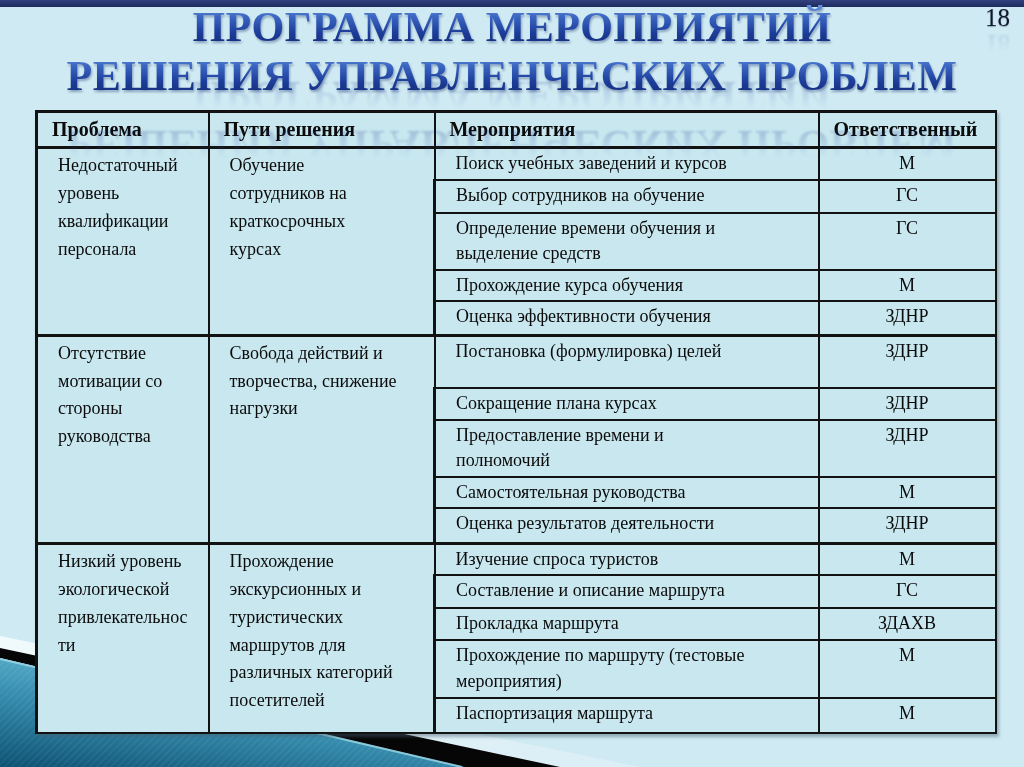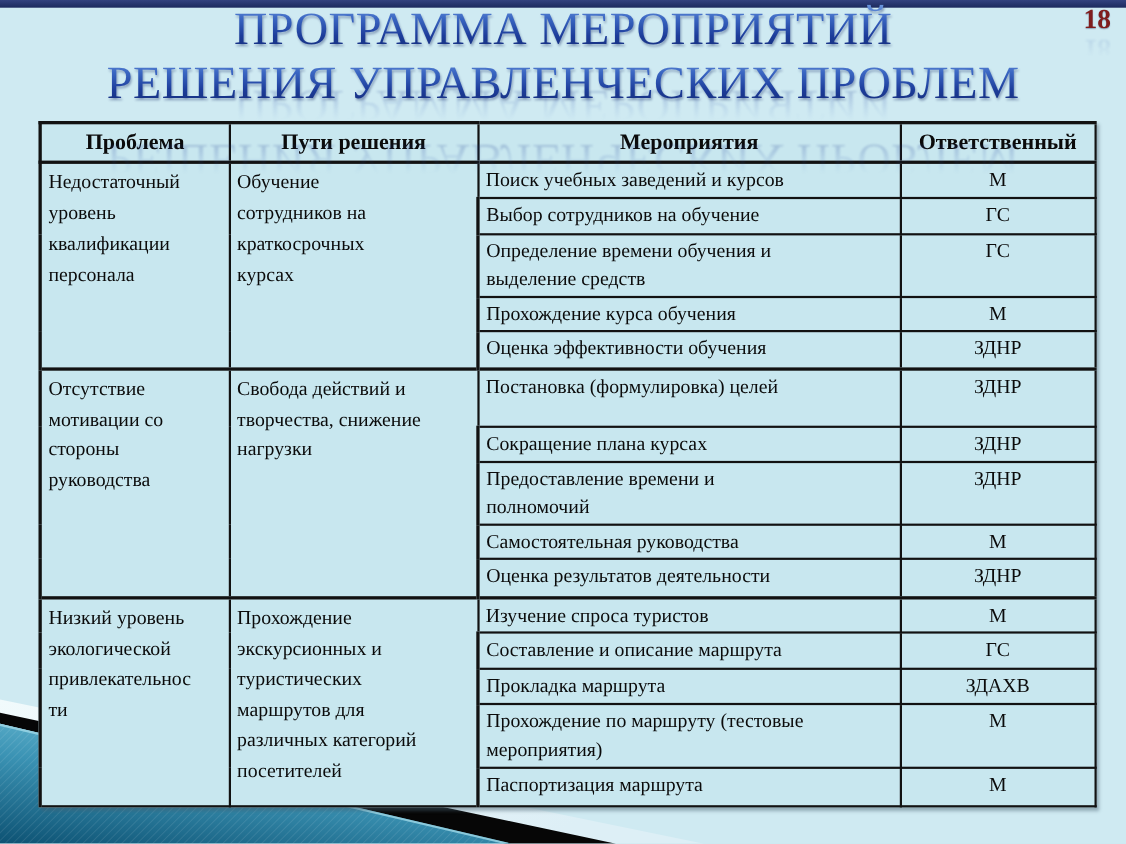--- a/index.html
+++ b/index.html
@@ -9,35 +9,35 @@
     font-family:"Liberation Serif","DejaVu Serif",serif;
   }
   
   .top-strip{
     position:absolute;top:0;left:0;width:1024px;height:7px;
     background:linear-gradient(180deg,#33427f 0%,#1c2a5e 100%);
   }
   
   .page-number{
     position:absolute;top:4px;right:14px;z-index:5;
-    font-size:25px;font-weight:bold;color:#7f1d1d;
+    font-size:25px;font-weight:normal;color:#0f172a;
     text-shadow:0 1px 1px rgba(20,40,90,.35);
   }
   .page-number-reflection{
     position:absolute;top:29px;right:14px;z-index:4;
     font-size:25px;font-weight:bold;color:#1f44a0;
     transform:scaleY(-1);opacity:.18;filter:blur(1px);
     -webkit-mask-image:linear-gradient(to top,rgba(0,0,0,.9),transparent 80%);
             mask-image:linear-gradient(to top,rgba(0,0,0,.9),transparent 80%);
   }
   
   .title{position:absolute;top:3px;left:0;width:1024px;text-align:center;z-index:3;}
   .title-line{position:relative;height:49px;}
   .title-text,.title-reflection{
-    font-weight:normal;font-size:42px;letter-spacing:.5px;white-space:nowrap;
+    font-weight:bold;font-size:42px;letter-spacing:.5px;white-space:nowrap;
     background:linear-gradient(180deg,#6d97dd 0%,#3a66c2 28%,#1d3d9b 62%,#16307f 86%,#2c52a8 100%);
     -webkit-background-clip:text;background-clip:text;color:transparent;margin-top:24px;
   }
   .title-text{
     position:relative;z-index:2;
     filter:drop-shadow(1px 2px 1px rgba(25,45,105,.40));
   }
   .title-reflection{
     position:absolute;left:0;right:0;top:45px;z-index:1;
     transform:scaleY(-1);opacity:.30;filter:blur(1.2px);
@@ -49,26 +49,26 @@
     position:absolute;left:35px;top:110px;width:959px;z-index:2;
     border-collapse:collapse;table-layout:fixed;
     background:#c8e7ef;
     box-shadow:2px 3px 3px rgba(70,95,110,.45);
   }
   .program-table th,.program-table td{
     border:2px solid #121212;color:#0b0b0b;
     overflow:hidden;
   }
   .program-table th{
-    font-size:20px;font-weight:bold;text-align:center;
-    padding:4px 2px;border-bottom-width:3px;border-top-width:3px;
+    font-size:20px;font-weight:bold;text-align:left;
+    padding:4px 14px;border-bottom-width:3px;border-top-width:3px;
   }
   .program-table td{
     font-size:18px;font-weight:normal;vertical-align:top;
-    padding:2px 6px;line-height:1.42;white-space:pre-line;
+    padding:2px 20px;line-height:1.42;white-space:pre-line;
   }
   td.cell-problem,td.cell-solution{line-height:1.55;padding-top:3px;}
   td.cell-responsible{text-align:center;}
   tr.section-start td{border-top-width:3px;}
   .program-table th:first-child,.program-table td:first-child{border-left-width:3px;}
   
   .deco{position:absolute;left:0;top:0;width:1024px;height:767px;z-index:1;pointer-events:none;}
 </style>
 </head>
 <body>

